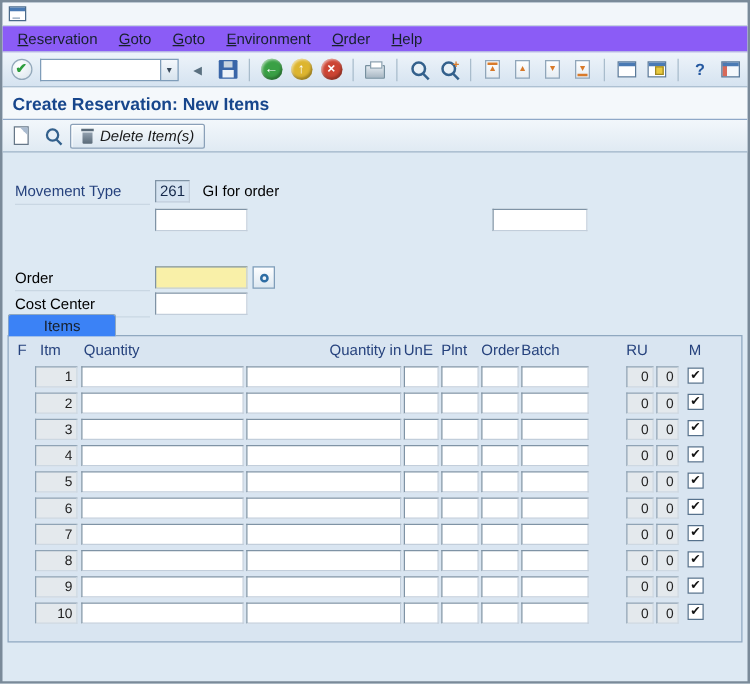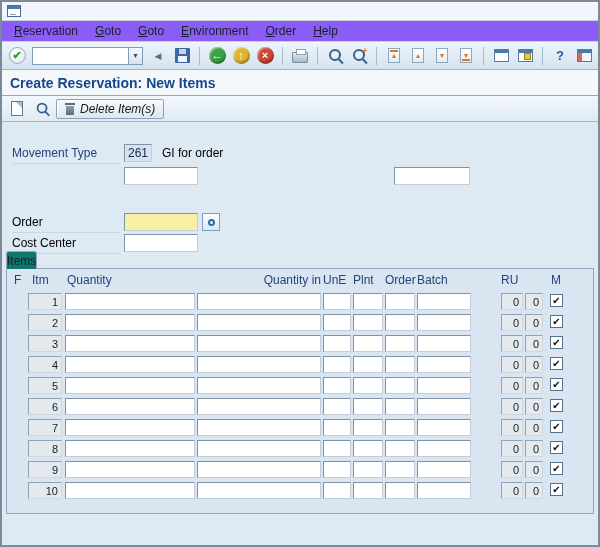--- a/index.html
+++ b/index.html
@@ -73,21 +73,21 @@
   .ffield { position: absolute; top: 0; height: 18px; border: 1px solid; border-color: #7f93a5 #c2cedb #c2cedb #7f93a5; background: #fff; font-size: 12px; padding: 0 3px; font-family: "Liberation Sans", sans-serif; }
   .f-main { left: 122px; width: 74px; }
   .f-right { left: 392px; width: 76px; }
   .f-mvt { left: 122px; width: 28px; background: #d5e3f0; color: #14284a; }
   .f-order { background: #f9f0a8; }
   .fdesc { position: absolute; left: 160px; top: 2px; color: #000; }
   .matchcode { position: absolute; left: 200px; top: 0; width: 18px; height: 18px; border: 1px solid #7f9db9; background: linear-gradient(#fdfeff, #dde8f1); display: flex; align-items: center; justify-content: center; }
   .matchcode i { display: block; width: 7px; height: 7px; border: 2px solid #2e6da4; border-radius: 50%; }
   
   .items-area { position: relative; }
-  .tab { display: inline-block; margin-left: 4px; padding: 2px 0 1px; background: #0f766e; border: 1px solid #8fa8c0; border-bottom: none; border-radius: 3px 3px 0 0; font-size: 12px; color: #16202c; position: relative; top: 1px; z-index: 2; }
+  .tab { display: inline-block; margin-left: 4px; padding: 2px 28px 1px; background: #3b82f6; border: 1px solid #8fa8c0; border-bottom: none; border-radius: 3px 3px 0 0; font-size: 12px; color: #16202c; position: relative; top: 1px; z-index: 2; }
   .panel { margin: 0 4px; border: 1px solid #8fa8c0; background: #d9e5f1; height: 246px; position: relative; z-index: 1; }
   .thead { position: relative; height: 22px; color: #26427d; }
   .hcell { position: absolute; top: 4px; font-size: 12px; white-space: nowrap; }
   .h-f { left: 7px; } .h-itm { left: 25px; } .h-material { left: 60px; }
   .h-qty { left: 190px; width: 124px; text-align: right; }
   .h-une { left: 316px; } .h-plnt { left: 346px; } .h-sloc { left: 378px; }
   .h-batch { left: 410px; } .h-ru { left: 494px; } .h-rp { left: 518px; margin-top: 24px; } .h-m { left: 544px; }
   .trow { position: relative; height: 21px; }
   .cell { position: absolute; top: 2px; height: 17px; font-size: 11px; font-family: "Liberation Sans", sans-serif; }
   .cell.in { border: 1px solid; border-color: #7f93a5 #c2cedb #c2cedb #7f93a5; background: #fff; padding: 0 2px; }

